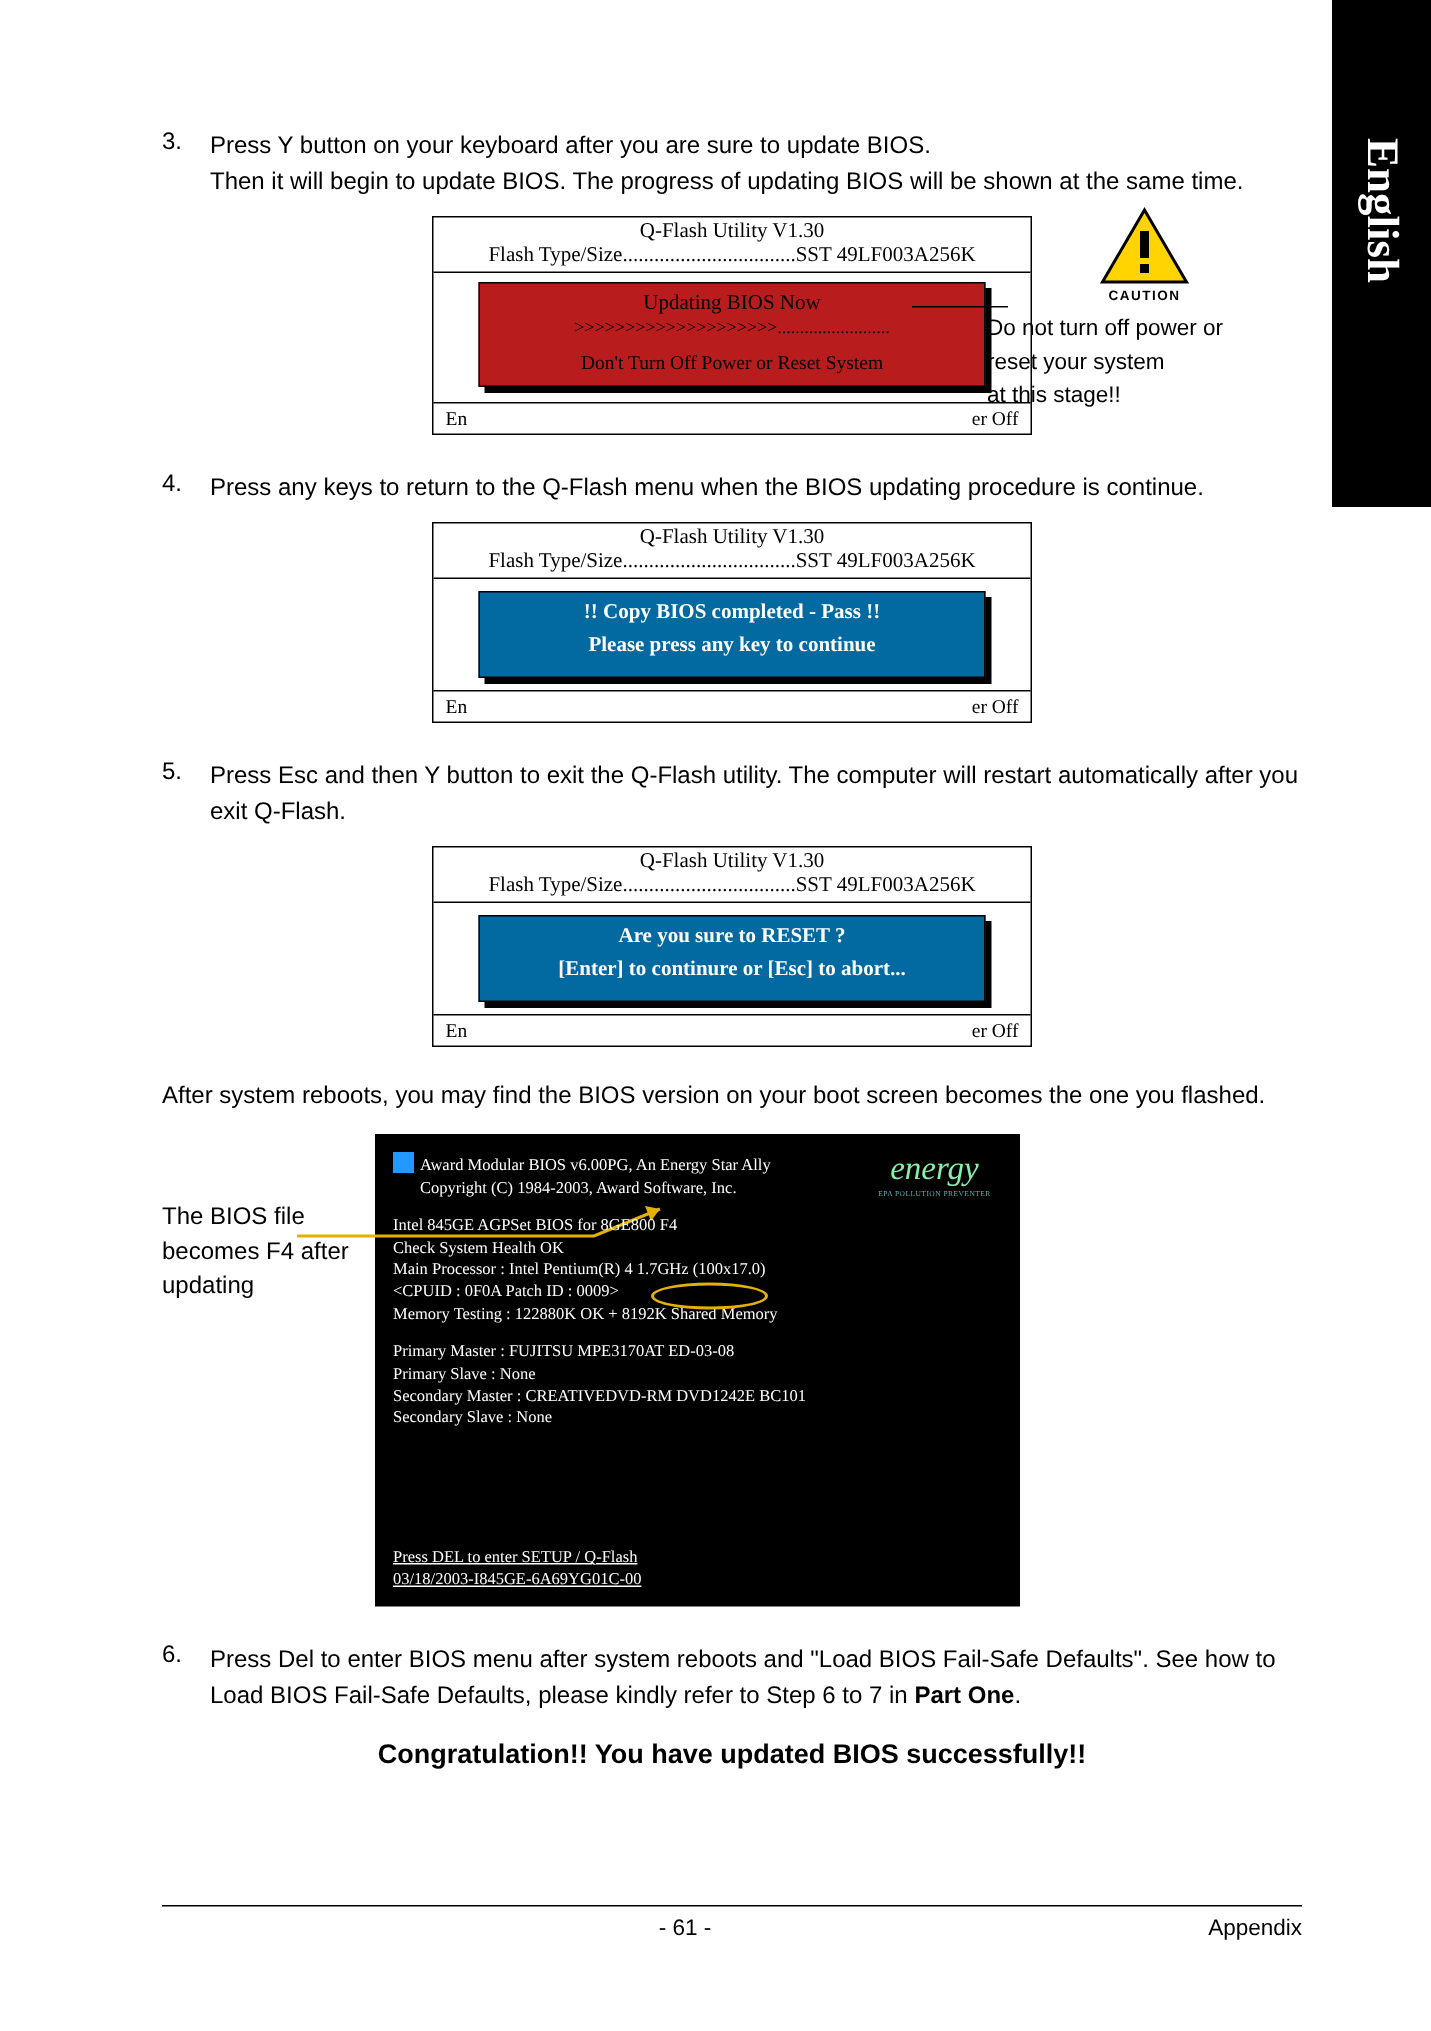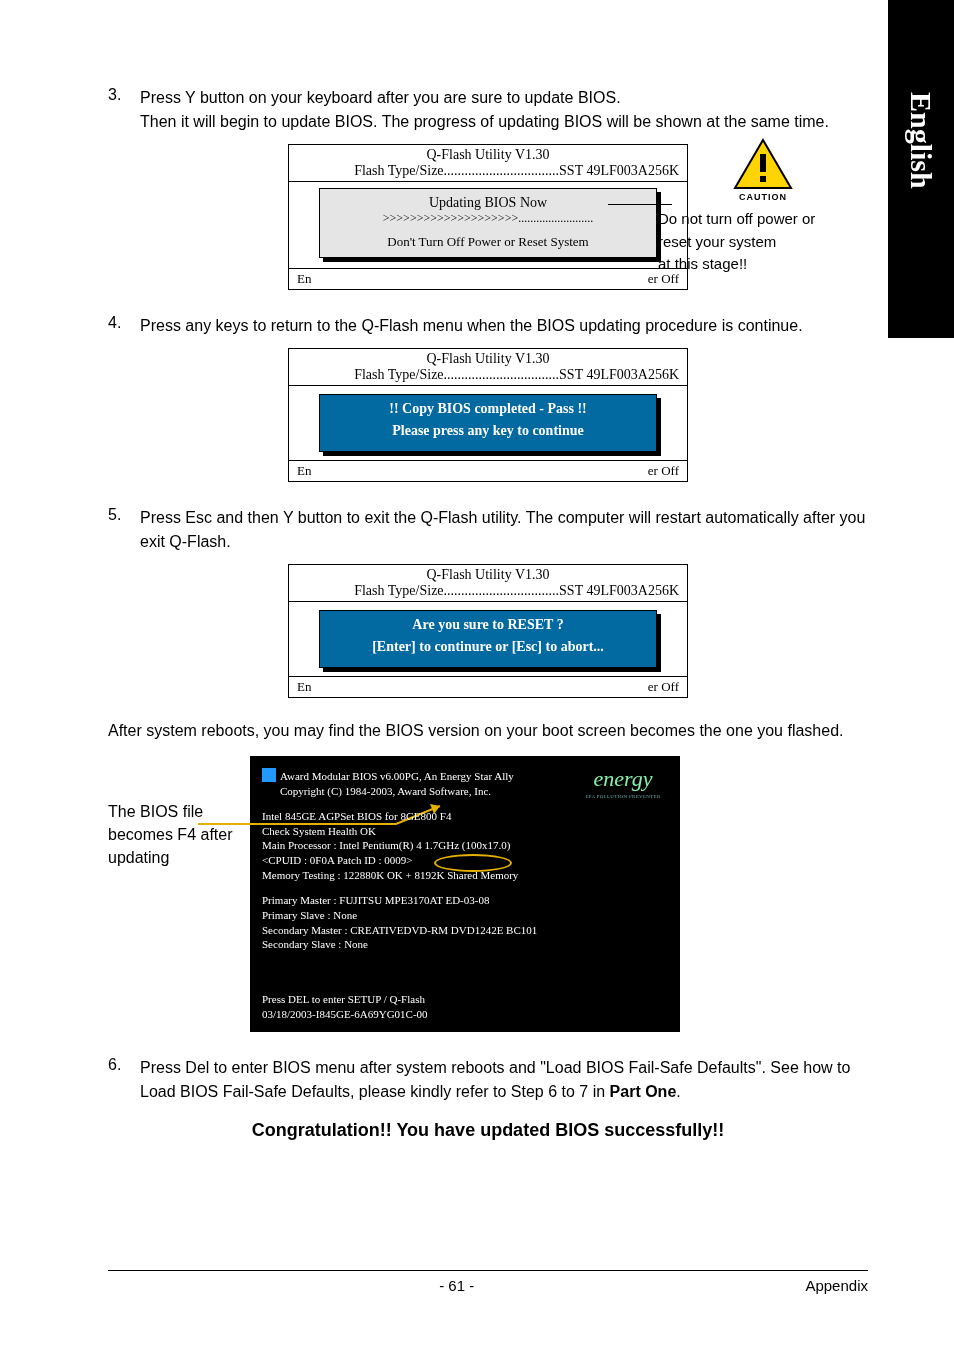--- a/index.html
+++ b/index.html
@@ -7,40 +7,40 @@
   .page { position: relative; width: 954px; height: 1354px; }
   .side-tab { position: absolute; top: 0; right: 0; width: 66px; height: 338px; background: #000; color: #fff; }
   .side-tab .lang { position: absolute; top: 92px; right: 16px; font-size: 30px; font-weight: bold; writing-mode: vertical-rl; text-orientation: mixed; font-family: "Times New Roman", serif; }
   .content { position: absolute; top: 86px; left: 108px; width: 760px; }
   .step { display: flex; margin-bottom: 10px; }
   .step-num { width: 32px; font-size: 16px; flex-shrink: 0; }
   .step-text { font-size: 16px; line-height: 1.5; }
   .fig-row { position: relative; margin: 8px 0 24px 0; display: flex; justify-content: center; }
   .qbox { width: 400px; border: 1px solid #000; font-family: "Times New Roman", serif; font-size: 14px; position: relative; }
   .qbox-title { text-align: center; padding: 2px 0 0 0; }
-  .qbox-flash { border-bottom: 1px solid #000; padding: 0 8px 2px 8px; display: flex; justify-content: flex-end; }
+  .qbox-flash { border-bottom: 1px solid #000; padding: 0 8px 2px 8px; display: flex; justify-content: center; }
   .qbox-body { padding: 22px 8px 8px 8px; min-height: 54px; position: relative; }
-  .qbox-body-inner { position: absolute; top: 8px; left: 30px; right: 30px; bottom: 8px; border: 1px solid #000; box-shadow: 4px 4px 0 #000; background: #e5e5e5; text-align: center; padding: 6px 6px; }
+  .qbox-body-inner { position: absolute; top: 8px; left: 30px; right: 30px; bottom: 8px; border: 1px solid #000; box-shadow: 4px 4px 0 #000; background: #b91c1c; text-align: center; padding: 6px 6px; }
   .qbox-body-inner.blue { background: #0369a1; color: #fff; font-weight: bold; }
   .qbox-foot { border-top: 1px solid #000; padding: 2px 8px; display: flex; justify-content: space-between; font-size: 13px; }
   .caution-wrap { position: absolute; left: 550px; top: -6px; width: 210px; font-size: 15px; }
   .caution-sign { width: 60px; margin: 0 auto 2px auto; display: block; }
   .caution-label { text-align: center; font-size: 9px; font-weight: bold; letter-spacing: 1px; margin-bottom: 6px; }
   .caution-text { font-size: 15px; line-height: 1.5; }
   .callout-line { position: absolute; top: 60px; left: 500px; width: 64px; height: 1px; background: #000; }
   .after-reboot { font-size: 16px; margin: 20px 0 16px 0; }
   .boot-row { display: flex; align-items: flex-start; margin-bottom: 24px; gap: 12px; }
   .boot-label { width: 130px; font-size: 16px; line-height: 1.45; margin-top: 44px; }
   .boot-screen { width: 430px; background: #000; color: #fff; font-family: "Times New Roman", serif; font-size: 11px; padding: 10px 12px 10px 12px; line-height: 1.35; position: relative; }
   .boot-screen .logo { position: absolute; top: 8px; right: 10px; width: 94px; text-align: center; }
   .boot-screen .logo .energy { font-style: italic; font-size: 22px; font-family: cursive; color:#86efac; }
   .boot-screen .logo .epa { font-size: 5px; color: #6aa; letter-spacing: 0.3px; }
   .boot-screen .top-icon { display:inline-block; width:14px; height:14px; background:#29f; position:relative; top:2px; margin-right:4px; }
   .boot-screen .block { margin-bottom: 10px; }
-  .boot-screen .bottom { margin-top: 40px; }
+  .boot-screen .bottom { margin-top: 78px; text-decoration: underline; }
   .circle-mark { position: absolute; top: 45px; left: 172px; width: 78px; height: 18px; border: 2px solid #e5b100; border-radius: 50%; pointer-events: none; }
   .arrow-svg { position: absolute; top: 14px; left: -54px; width: 246px; height: 56px; pointer-events:none; }
   .congrat { text-align: center; font-size: 18px; font-weight: bold; margin-top: 16px; }
   .footer { position: absolute; bottom: 60px; left: 108px; width: 760px; border-top: 1px solid #000; padding-top: 6px; display: flex; justify-content: space-between; font-size: 15px; gap: 28px; }
   .progress { font-size: 12px; letter-spacing: 0px; }
   .b1 .qbox-body { height: 86px; }
   .b2 .qbox-body, .b3 .qbox-body { height: 74px; }
   .b1 .qbox-body-inner { top: 6px; bottom: 10px; }
 </style>
 </head>

